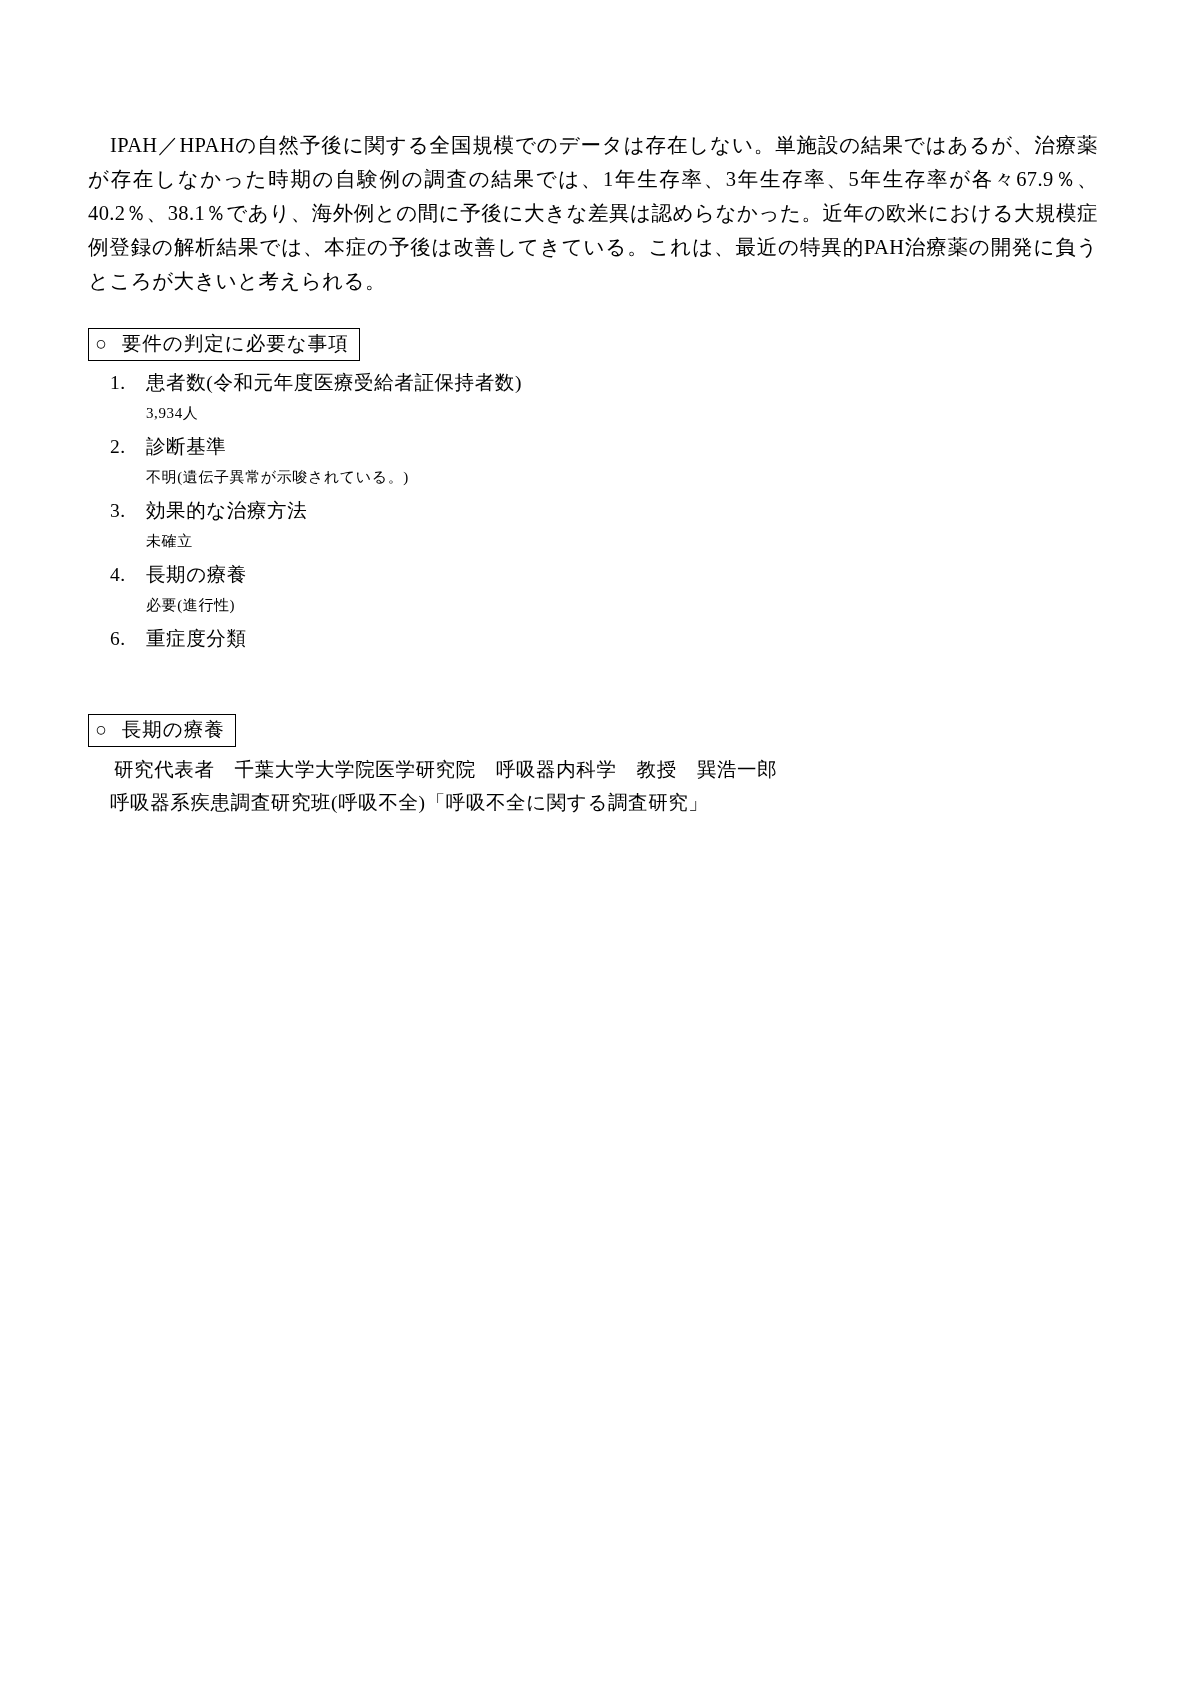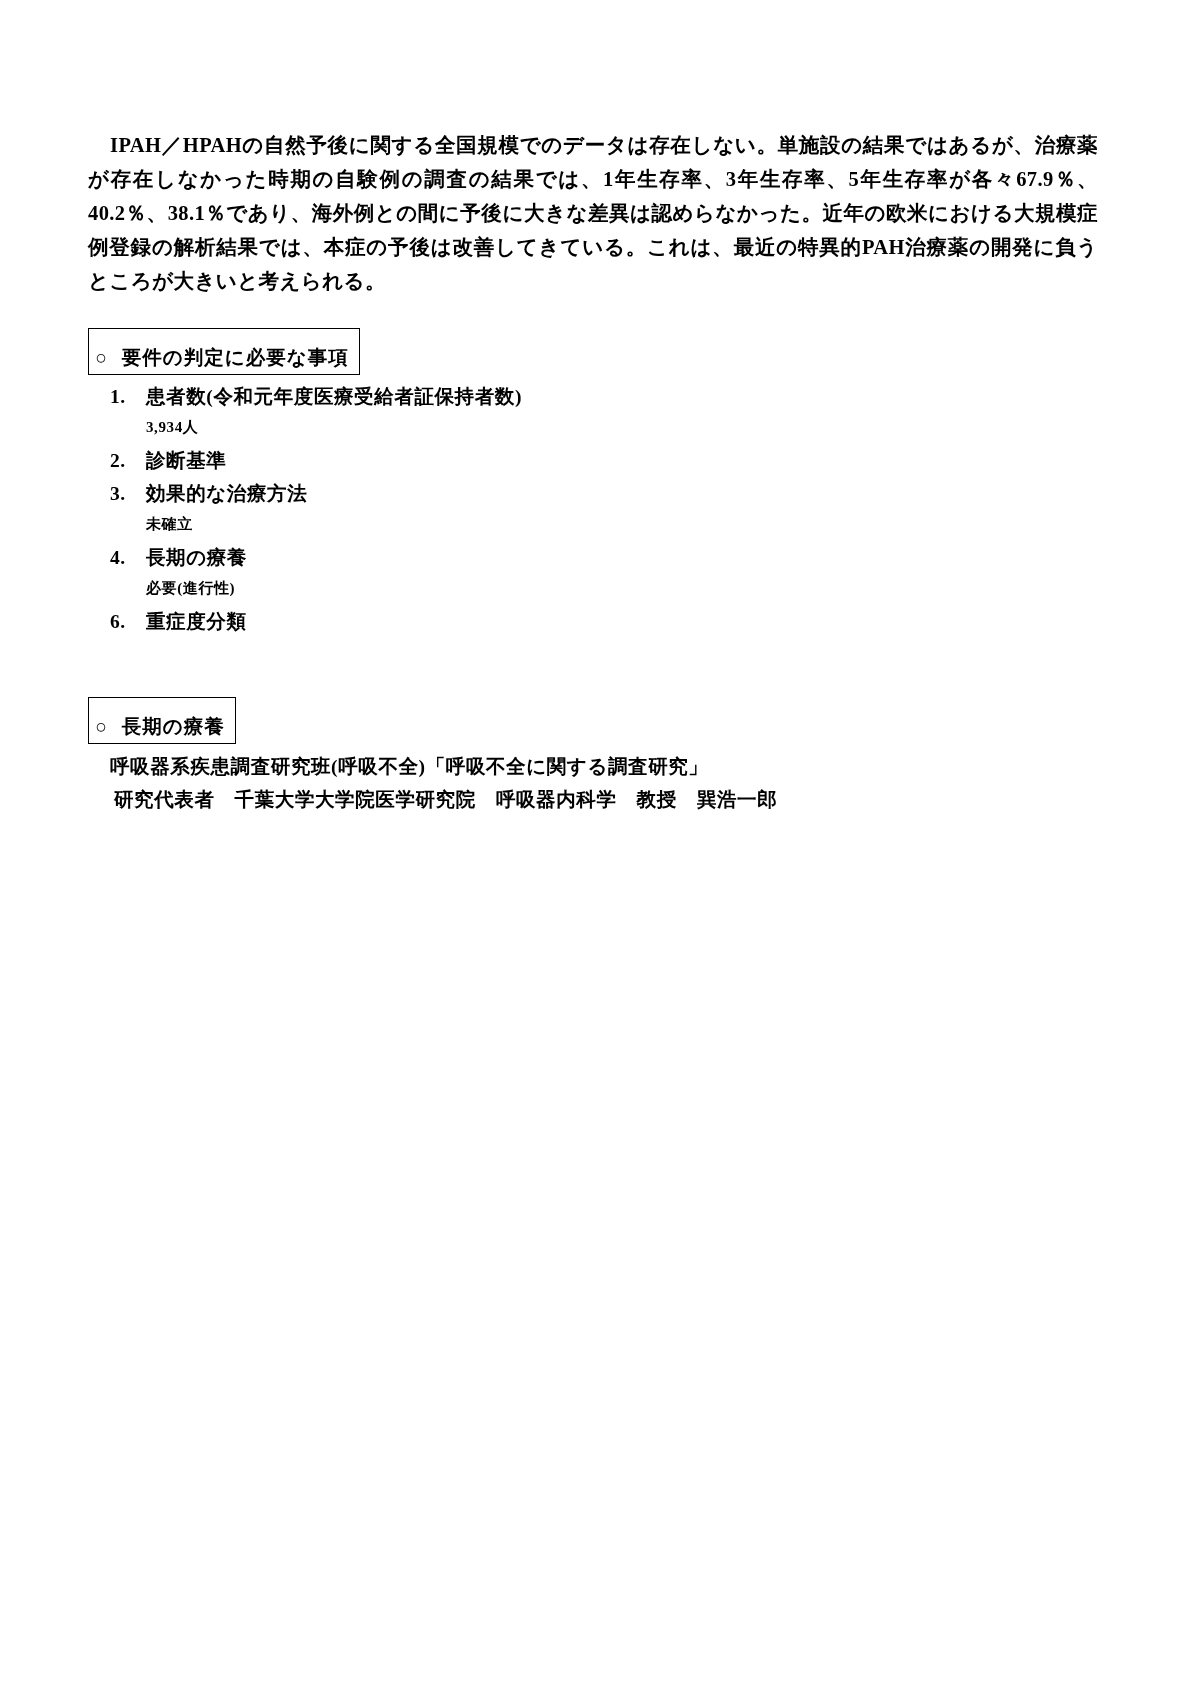--- a/index.html
+++ b/index.html
@@ -15,21 +15,20 @@
     color: #000000;
   }
   .page {
     position: absolute;
     left: 0;
     top: 0;
     width: 1181px;
     height: 1303px;
     padding: 0;
     box-sizing: border-box;
-    font-weight: bold;
   }
   .content {
     position: absolute;
     left: 88px;
     top: 128px;
     width: 1010px;
   }
 
   
   .intro {
@@ -39,21 +38,21 @@
     text-align: justify;
     text-justify: inter-character;
     margin: 0 0 30px 0;
   }
   .intro .indent { display: inline-block; width: 22px; }
 
   
   .sec-head {
     display: inline-block;
     border: 1px solid #000;
-    padding: 16px 10px 3px 6px;
+    padding: 2px 10px 3px 6px;
     font-size: 19.5px;
     line-height: 26px;
     letter-spacing: 1px;
     margin: 0 0 6px 0;
     white-space: nowrap;
   }
   .sec-head .circ { margin-right: 14px; }
 
   .list {
     margin: 0;
@@ -111,20 +110,21 @@
 
     <ul class="list">
 
       <li>
         <div class="item-line"><span class="num">1.</span><span>患者数(令和元年度医療受給者証保持者数)</span></div>
         <div class="item-sub">3,934人</div>
       </li>
 
       <li>
         <div class="item-line"><span class="num">2.</span><span>診断基準</span></div>
+        <div class="item-sub">不明(遺伝子異常が示唆されている。)</div>
       </li>
 
       <li>
         <div class="item-line"><span class="num">3.</span><span>効果的な治療方法</span></div>
         <div class="item-sub">未確立</div>
       </li>
 
       <li>
         <div class="item-line"><span class="num">4.</span><span>長期の療養</span></div>
         <div class="item-sub">必要(進行性)</div>
@@ -136,17 +136,17 @@
       </li>
 
     </ul>
 
     <div class="spacer-lg"></div>
 
     <div class="sec-head">
       <span class="circ">○</span><span>長期の療養</span>
     </div>
 
+    <div class="src-line second">研究代表者　千葉大学大学院医学研究院　呼吸器内科学　教授　巽浩一郎</div>
     <div class="src-line">呼吸器系疾患調査研究班(呼吸不全)「呼吸不全に関する調査研究」</div>
-    <div class="src-line second">研究代表者　千葉大学大学院医学研究院　呼吸器内科学　教授　巽浩一郎</div>
 
   </div>
 </div>
 
 </body></html>

